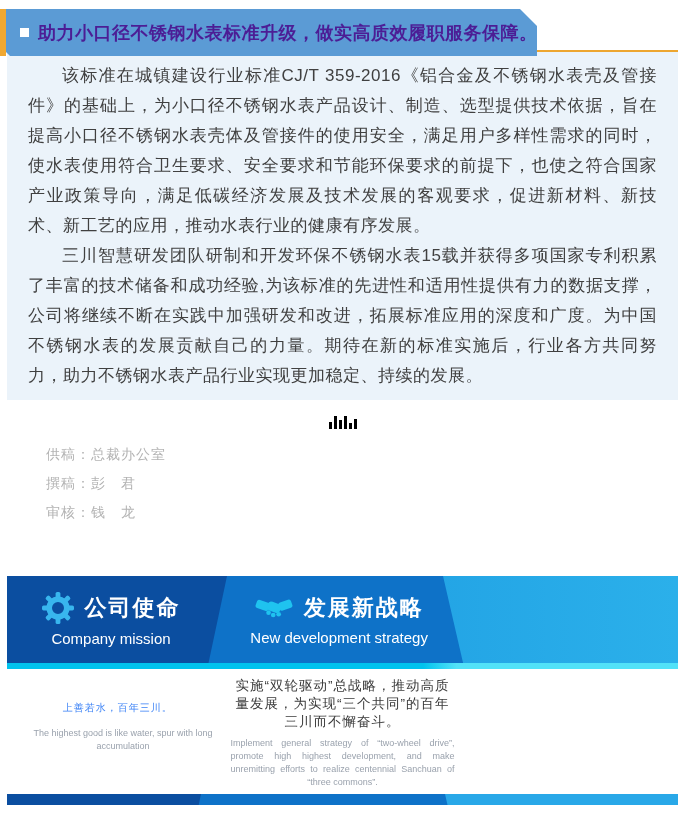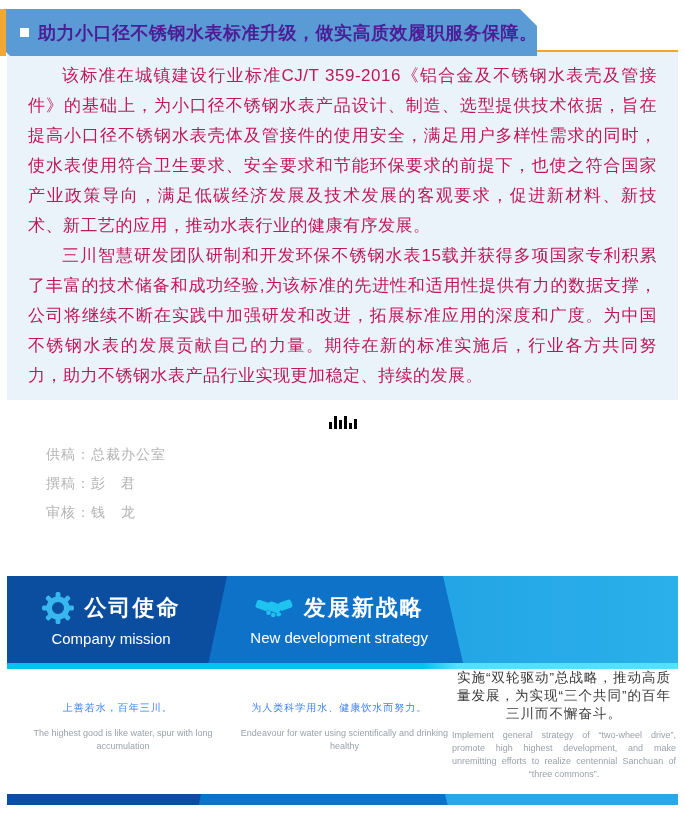--- a/index.html
+++ b/index.html
@@ -17,21 +17,21 @@
   }
   .banner .bullet{width:9px;height:9px;background:#ffffff;margin-right:9px;flex:0 0 auto;}
   .banner .btext{color:#4c1d95;font-weight:bold;font-size:18px;letter-spacing:0.5px;white-space:nowrap;}
   
   .content-box{
     margin:50px 7px 0;border-top:2px solid #eda630;background:#ebf3fa;
     padding:9px 21px 9px;box-sizing:border-box;
   }
   .content-box p{
     margin:0;text-indent:2em;font-size:17px;line-height:30px;
-    color:#be185d;letter-spacing:0.5px;text-align:justify;
+    color:#404040;letter-spacing:0.5px;text-align:justify;
   }
   
   .bars{margin:14px auto 0;width:32px;height:15px;display:flex;align-items:flex-end;justify-content:center;gap:2px;}
   .bars span{width:3px;background:#000;display:block;}
   
   .credits{margin:12px 0 0 46px;font-family:Liberation Mono, monospace;}
   .credit-row{font-size:14px;line-height:29px;color:#b3b3b3;letter-spacing:1px;}
   
   .panels{
     position:relative;margin:48px 7px 0;height:87px;overflow:hidden;
@@ -49,21 +49,21 @@
   .psub{margin-top:6px;font-size:15px;color:#ffffff;white-space:nowrap;}
   .cyan-strip{
     margin:0 7px;height:6px;
     background:linear-gradient(90deg,#01c3ee 0%,#01c3ee 62%,#52e2f8 67%,#52e2f8 100%);
   }
   
   .mottos{margin:0 7px;display:flex;height:112px;}
   .mcol{box-sizing:border-box;text-align:center;}
   .mcol-1{width:33%;padding-top:32px;}
   .mcol-2{width:33%;padding-top:32px;}
-  .mcol-3{width:34%;padding-top:0;}
+  .mcol-3{width:34%;padding-top:8px;}
   .mcn{font-size:10px;color:#3b82f6;letter-spacing:1px;}
   .mcol-3 .mcn{font-size:13.5px;line-height:18px;padding:0 6px;color:#3a3a3a;}
   .men{margin:12px auto 0;font-size:9px;color:#9aa2ad;line-height:13px;width:232px;}
   .mcol-3 .men{margin-top:6px;width:224px;font-size:9px;text-align:justify;text-align-last:center;}
   
   .bottom-strip{position:relative;margin:13px 7px 0;height:11px;overflow:hidden;background:#29a8e8;}
   .bsg{position:absolute;top:0;height:100%;}
   .bsg2{left:-20px;width:458px;background:#0e72c8;transform:skewX(13deg);transform-origin:top;}
   .bsg1{left:-20px;width:214px;background:#0b4ea0;transform:skewX(-12deg);transform-origin:top;}
 </style>
@@ -141,24 +141,20 @@
     </div>
   </div>
 </div>
 <div class="cyan-strip"></div>
 
 <div class="mottos">
   <div class="mcol mcol-1">
     <div class="mcn">上善若水，百年三川。</div>
     <div class="men">The highest good is like water, spur with long accumulation</div>
   </div>
-  <div class="mcol mcol-2">
-    <div class="mcn">为人类科学用水、健康饮水而努力。</div>
-    <div class="men">Endeavour for water using scientifically and drinking healthy</div>
-  </div>
   <div class="mcol mcol-3">
     <div class="mcn">实施“双轮驱动”总战略，推动高质量发展，为实现“三个共同”的百年三川而不懈奋斗。</div>
     <div class="men">Implement general strategy of “two-wheel drive”, promote high highest development, and make unremitting efforts to realize centennial Sanchuan of “three commons”.</div>
   </div>
 </div>
 
 <div class="bottom-strip">
   <div class="bsg bsg2"></div>
   <div class="bsg bsg1"></div>
 </div>

